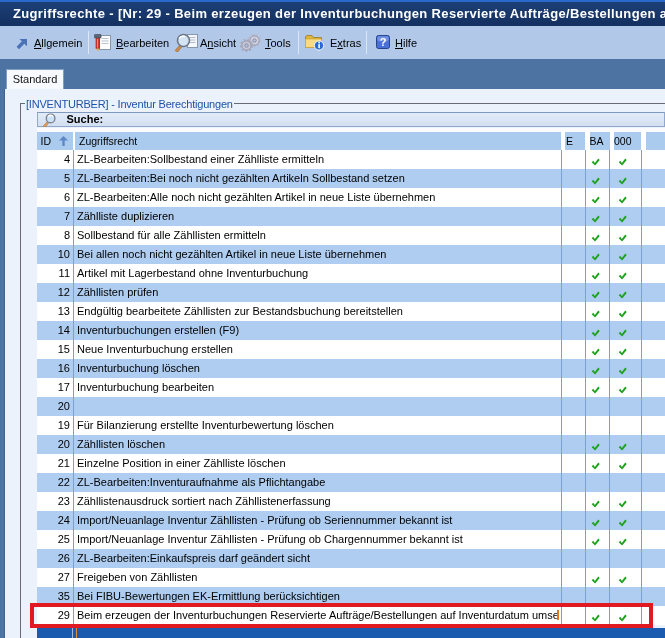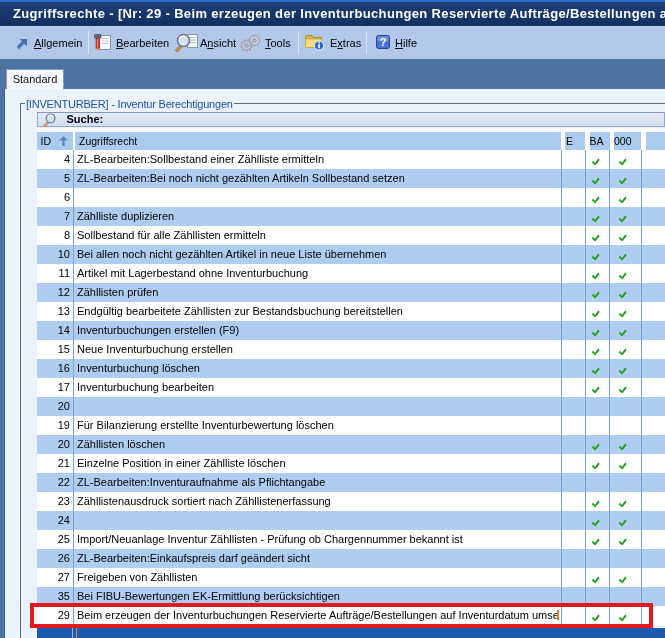--- a/index.html
+++ b/index.html
@@ -138,20 +138,21 @@
     <div class="txt">ZL-Bearbeiten:Bei noch nicht gezählten Artikeln Sollbestand setzen</div>
     <div class="ck" style="left:554px;"><svg width="9" height="8" viewBox="0 0 9 8">
         <path d="M0.7 4.3 L2.3 2.8 L3.8 5.0 L7.3 0.6 L8.7 1.9 L4.1 7.4 Z" fill="#1da11d"></path>
       </svg></div>
     <div class="ck" style="left:581px;"><svg width="9" height="8" viewBox="0 0 9 8">
         <path d="M0.7 4.3 L2.3 2.8 L3.8 5.0 L7.3 0.6 L8.7 1.9 L4.1 7.4 Z" fill="#1da11d"></path>
       </svg></div>
   </div>
 <div class="row rw" style="top:187.5px;">
     <div class="idc">6</div>
+    <div class="txt">ZL-Bearbeiten:Alle noch nicht gezählten Artikel in neue Liste übernehmen</div>
     <div class="ck" style="left:554px;"><svg width="9" height="8" viewBox="0 0 9 8">
         <path d="M0.7 4.3 L2.3 2.8 L3.8 5.0 L7.3 0.6 L8.7 1.9 L4.1 7.4 Z" fill="#1da11d"></path>
       </svg></div>
     <div class="ck" style="left:581px;"><svg width="9" height="8" viewBox="0 0 9 8">
         <path d="M0.7 4.3 L2.3 2.8 L3.8 5.0 L7.3 0.6 L8.7 1.9 L4.1 7.4 Z" fill="#1da11d"></path>
       </svg></div>
   </div>
 <div class="row rb" style="top:206.5px;">
     <div class="idc">7</div>
     <div class="txt">Zählliste duplizieren</div>
@@ -288,20 +289,21 @@
     <div class="txt">Zähllistenausdruck sortiert nach Zähllistenerfassung</div>
     <div class="ck" style="left:554px;"><svg width="9" height="8" viewBox="0 0 9 8">
         <path d="M0.7 4.3 L2.3 2.8 L3.8 5.0 L7.3 0.6 L8.7 1.9 L4.1 7.4 Z" fill="#1da11d"></path>
       </svg></div>
     <div class="ck" style="left:581px;"><svg width="9" height="8" viewBox="0 0 9 8">
         <path d="M0.7 4.3 L2.3 2.8 L3.8 5.0 L7.3 0.6 L8.7 1.9 L4.1 7.4 Z" fill="#1da11d"></path>
       </svg></div>
   </div>
 <div class="row rb" style="top:510.5px;">
     <div class="idc">24</div>
+    <div class="txt">Import/Neuanlage Inventur Zähllisten - Prüfung ob Seriennummer bekannt ist</div>
     <div class="ck" style="left:554px;"><svg width="9" height="8" viewBox="0 0 9 8">
         <path d="M0.7 4.3 L2.3 2.8 L3.8 5.0 L7.3 0.6 L8.7 1.9 L4.1 7.4 Z" fill="#1da11d"></path>
       </svg></div>
     <div class="ck" style="left:581px;"><svg width="9" height="8" viewBox="0 0 9 8">
         <path d="M0.7 4.3 L2.3 2.8 L3.8 5.0 L7.3 0.6 L8.7 1.9 L4.1 7.4 Z" fill="#1da11d"></path>
       </svg></div>
   </div>
 <div class="row rw" style="top:529.5px;">
     <div class="idc">25</div>
     <div class="txt">Import/Neuanlage Inventur Zähllisten - Prüfung ob Chargennummer bekannt ist</div>

